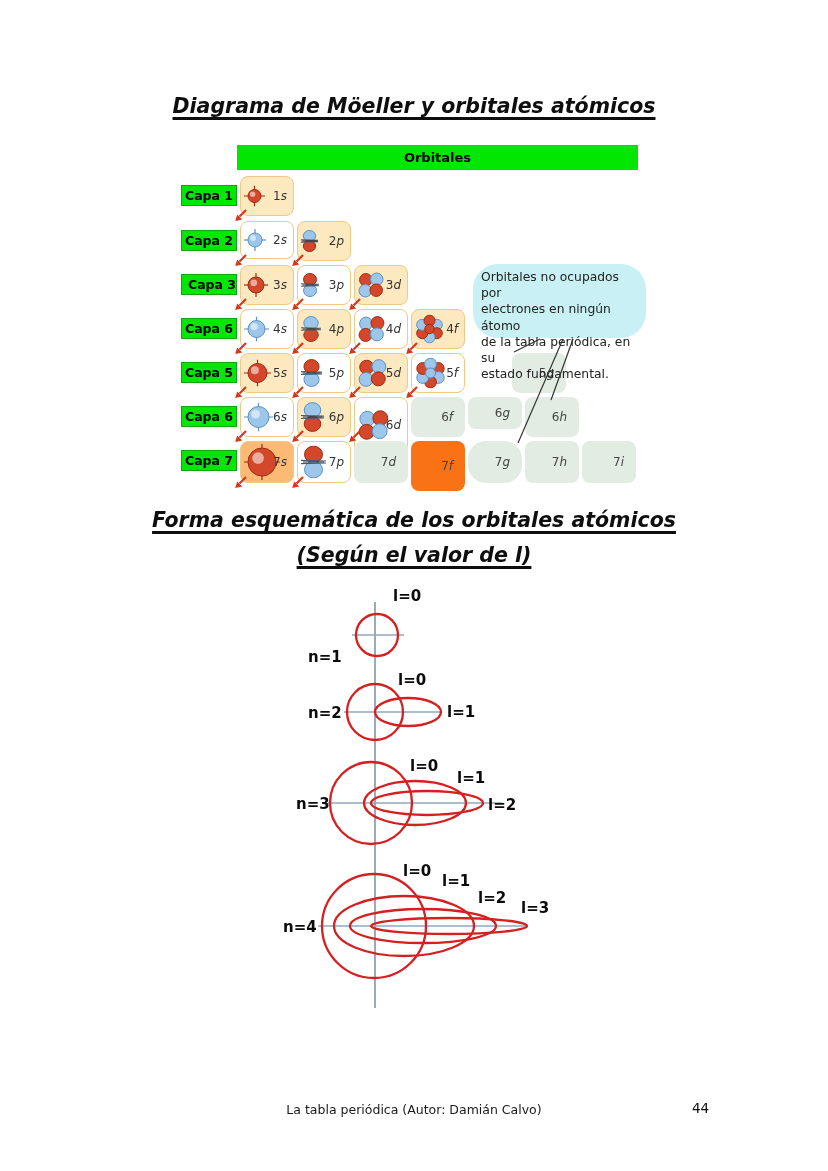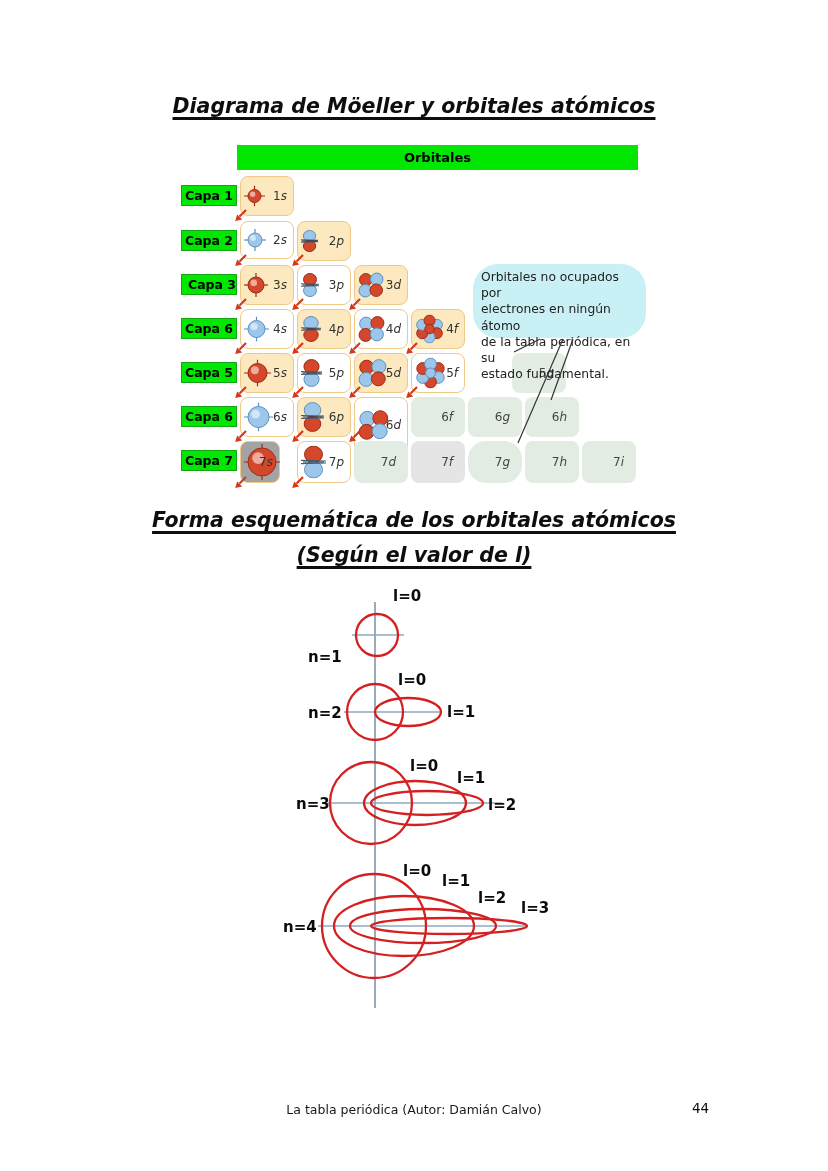--- a/index.html
+++ b/index.html
@@ -275,28 +275,28 @@
             </svg></span>
           <span class="lab">6<i>d</i></span>
         </div>
         <div class="arrow" style="left: 347px; top: 429px;"><svg width="15" height="15" viewBox="0 0 15 15">
       <path d="M13 2 L6.5 8.5" stroke="#d63716" stroke-width="2.2" fill="none"></path>
       <path d="M2.2 13 L9.2 11.4 L4.2 6.4 Z" fill="#d63716"></path>
     </svg></div>
         <div class="cell empty" style="left: 411px; top: 397px; width: 54px; height: 40px; background: rgb(226, 236, 226);">
           <span class="lab">6<i>f</i></span>
         </div>
-        <div class="cell empty" style="left: 468px; top: 397px; width: 54px; height: 40px; background: rgb(226, 236, 226);">
+        <div class="cell empty" style="left: 468px; top: 397px; width: 54px; height: 32px; background: rgb(226, 236, 226);">
           <span class="lab">6<i>g</i></span>
         </div>
         <div class="cell empty" style="left: 525px; top: 397px; width: 54px; height: 40px; background: rgb(226, 236, 226);">
           <span class="lab">6<i>h</i></span>
         </div>
         <div class="capa" style="top: 450px; background: rgb(2, 231, 2);">Capa 7</div>
-        <div class="cell cream" style="left: 240px; top: 441px; width: 40px; height: 42px; background: #a3a3a3; border: 1.5px solid rgb(240, 200, 135);">
+        <div class="cell cream" style="left: 240px; top: 441px; width: 54px; height: 42px; background: #fdba74; border: 1.5px solid rgb(240, 200, 135);">
           <span class="icon"><svg width="36" height="36" viewBox="-18 -18 36 36">
       <line x1="0" y1="-18" x2="0" y2="18" stroke="#9c2c12" stroke-width="1.2"></line>
       <line x1="-18" y1="0" x2="18" y2="0" stroke="#9c2c12" stroke-width="1.2"></line>
       <circle r="14" fill="#d5472a" stroke="#9c2c12" stroke-width="1"></circle>
       <circle r="5.88" cx="-3.9200000000000004" cy="-3.9200000000000004" fill="rgba(255,255,255,0.55)"></circle>
     </svg></span>
           <span class="lab">7<i>s</i></span>
         </div>
         <div class="arrow" style="left: 233px; top: 475px;"><svg width="15" height="15" viewBox="0 0 15 15">
       <path d="M13 2 L6.5 8.5" stroke="#d63716" stroke-width="2.2" fill="none"></path>
@@ -312,21 +312,21 @@
     </svg></span>
           <span class="lab">7<i>p</i></span>
         </div>
         <div class="arrow" style="left: 290px; top: 475px;"><svg width="15" height="15" viewBox="0 0 15 15">
       <path d="M13 2 L6.5 8.5" stroke="#d63716" stroke-width="2.2" fill="none"></path>
       <path d="M2.2 13 L9.2 11.4 L4.2 6.4 Z" fill="#d63716"></path>
     </svg></div>
         <div class="cell empty" style="left: 354px; top: 441px; width: 54px; height: 42px; background: rgb(226, 236, 226);">
           <span class="lab">7<i>d</i></span>
         </div>
-        <div class="cell empty" style="left: 411px; top: 441px; width: 54px; height: 42px; background: #e5e5e5;">
+        <div class="cell empty" style="left: 411px; top: 441px; width: 54px; height: 50px; background: #f97316;">
           <span class="lab">7<i>f</i></span>
         </div>
         <div class="cell empty" style="left: 468px; top: 441px; width: 54px; height: 42px; background: rgb(226, 236, 226); border-radius: 18px;">
           <span class="lab">7<i>g</i></span>
         </div>
         <div class="cell empty" style="left: 525px; top: 441px; width: 54px; height: 42px; background: rgb(226, 236, 226);">
           <span class="lab">7<i>h</i></span>
         </div>
         <div class="cell empty" style="left: 582px; top: 441px; width: 54px; height: 42px; background: rgb(226, 236, 226);">
           <span class="lab">7<i>i</i></span>

